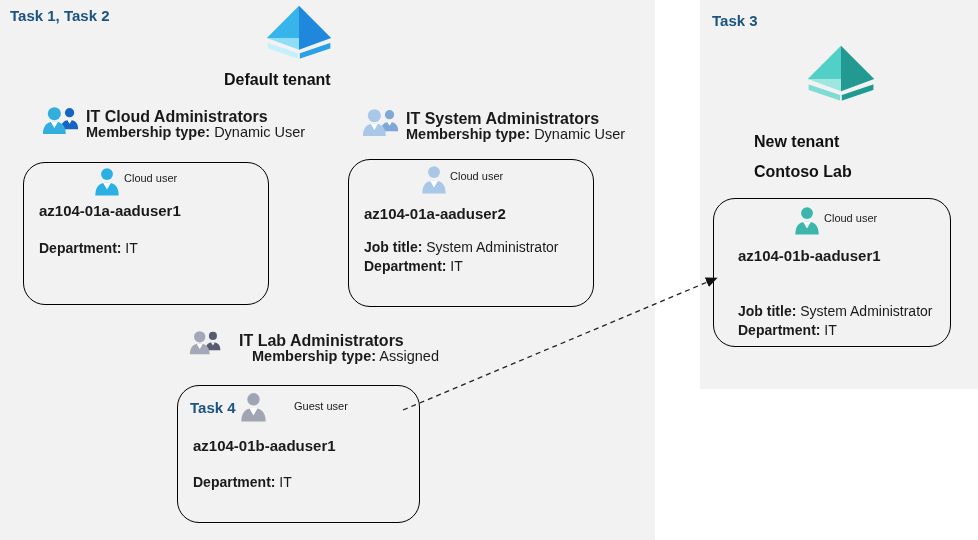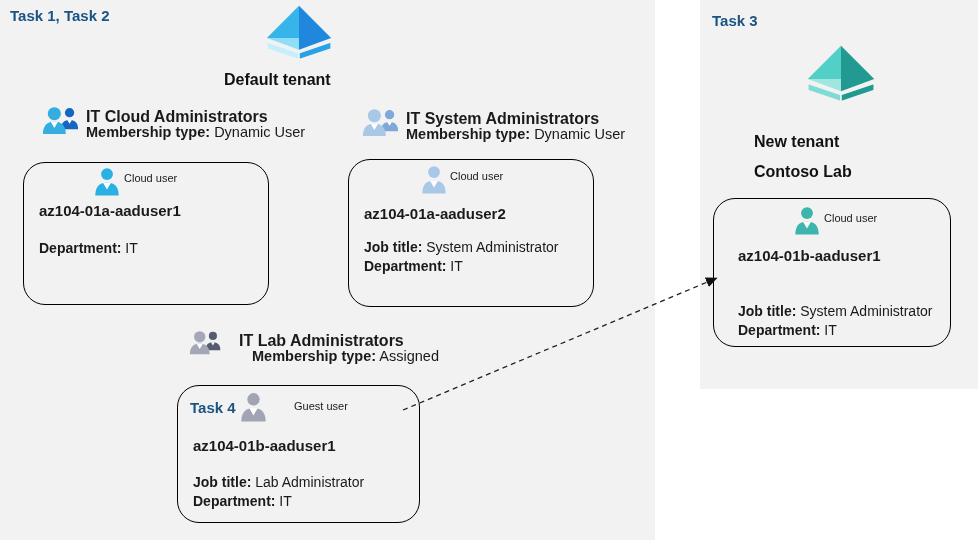--- a/index.html
+++ b/index.html
@@ -157,21 +157,20 @@
   <div class="ubox" style="left:177px;top:385px;width:243px;height:138px;">
     <div class="task4" style="left:12px;top:13px;">Task 4</div>
     <svg class="uicon u-gray" style="left:62px;top:6px;" width="27" height="31" viewBox="0 0 24 27">
       <circle class="fillme" cx="12" cy="6.2" r="5.5"></circle>
       <path class="fillme" d="M1.2,26 C1.2,17 6,14 12,14 C18,14 22.8,17 22.8,26 Z"></path>
       <polygon class="collar" points="8.2,14 15.8,14 12,20.5"></polygon>
     </svg>
     <div class="utype" style="left:116px;top:14px;">Guest user</div>
     <div class="uname" style="left:15px;top:51px;">az104-01b-aaduser1</div>
     <div class="udetails" style="left:15px;top:87px;">
-      <div><b>Job title:</b> <span>Lab Administrator</span></div>
       <div><b>Department:</b> <span>IT</span></div>
     </div>
   </div>
 
   <div class="task-label" style="left:712px;top:12px;text-align:right;">Task 3</div>
 
   <svg class="tenant-icon" style="left:802px;top:45px;" width="78" height="60" viewBox="0 0 96 74">
     <polygon points="48,1 7,42 48,42" fill="#52cfc6"></polygon>
     <polygon points="7,42 48,42 48,57" fill="#9fe6df"></polygon>
     <polygon points="48,1 89,42 48,57" fill="#239a91"></polygon>

